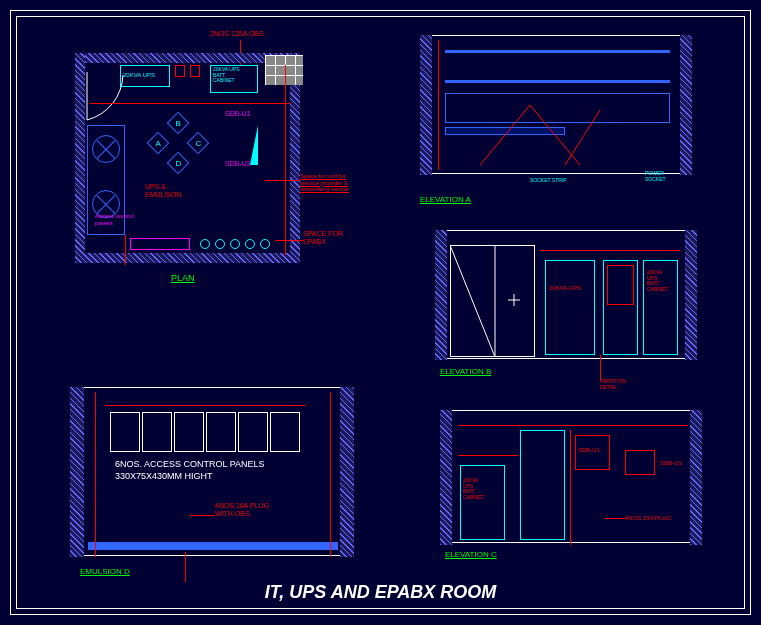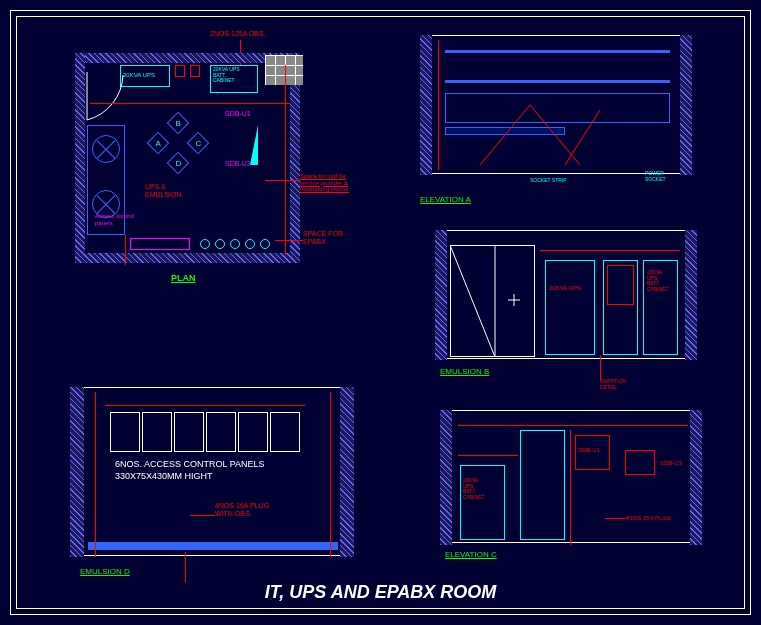--- a/index.html
+++ b/index.html
@@ -179,21 +179,21 @@
   <div class="label red" style="left:225px; top:138px; line-height:1.1; font-size:6px; text-decoration: underline;">Space for mdf for<br>service provider &amp;<br>networking vendor</div>
   <div class="dim-line-h" style="left:190px; top:145px; width:35px;"></div>
 
   <div class="label red" style="left:228px; top:195px; line-height:1.1;">SPACE FOR<br>EPABX</div>
   <div class="dim-line-h" style="left:200px; top:205px; width:28px;"></div>
 
   <div class="dim-line-h" style="left:15px; top:68px; width:200px;"></div>
   <div class="dim-line-v" style="left:210px; top:30px; height:190px;"></div>
   <div class="dim-line-v" style="left:50px; top:200px; height:30px;"></div>
 
-  <div class="label green" style="left:90px; top:238px; font-size:9px; font-weight:bold;padding-left:6px;">PLAN</div>
+  <div class="label green" style="left:90px; top:238px; font-size:9px; font-weight:normal;padding-left:6px;">PLAN</div>
 </div>
 
 <div class="view-block" style="left:420px; top:35px; width:290px; height:170px;">
   <div class="hatch-wall" style="left:0; top:0; width:12px; height:140px;"></div>
   <div class="hatch-wall" style="left:260px; top:0; width:12px; height:140px;"></div>
   <div class="box box-white" style="left:12px; top:0; width:248px; height:2px; border-width:1px 0 0 0;"></div>
   <div class="box box-white" style="left:12px; top:138px; width:248px; height:2px; border-width:1px 0 0 0;"></div>
 
   <div class="blue-line" style="position:absolute; left:25px; top:15px; width:225px; height:3px;"></div>
   <div class="blue-line" style="position:absolute; left:25px; top:45px; width:225px; height:3px;"></div>
@@ -227,21 +227,21 @@
 
   <div class="box box-cyan" style="left:110px; top:30px; width:50px; height:95px;"></div>
   <div class="label red" style="left:114px; top:55px; font-size:6px;">20KVA UPS</div>
   <div class="box box-cyan" style="left:168px; top:30px; width:35px; height:95px;"></div>
   <div class="box box-cyan" style="left:208px; top:30px; width:35px; height:95px;"></div>
   <div class="box box-red" style="left:172px; top:35px; width:27px; height:40px;"></div>
   <div class="label red" style="left:212px; top:40px; font-size:5px; line-height:1.1;">20KVA<br>UPS<br>BATT.<br>CABINET</div>
 
   <div class="dim-line-h" style="left:105px; top:20px; width:140px;"></div>
   <div class="dim-line-v" style="left:165px; top:125px; height:25px;"></div>
-  <div class="label green" style="left:5px; top:137px; font-size:8px;">EMULSION B</div>
+  <div class="label green" style="left:5px; top:137px; font-size:8px;">ELEVATION B</div>
   <div class="label red" style="left:165px; top:148px; font-size:5px;">PARTITION<br>DETAIL</div>
 </div>
 
 <div class="view-block" style="left:440px; top:410px; width:270px; height:165px;">
   <div class="hatch-wall" style="left:0; top:0; width:12px; height:135px;"></div>
   <div class="hatch-wall" style="left:250px; top:0; width:12px; height:135px;"></div>
   <div class="box box-white" style="left:12px; top:0; width:238px; height:1px; border-width:1px 0 0 0;"></div>
   <div class="box box-white" style="left:12px; top:132px; width:238px; height:1px; border-width:1px 0 0 0;"></div>
 
   <div class="box box-cyan" style="left:20px; top:55px; width:45px; height:75px;"></div>

